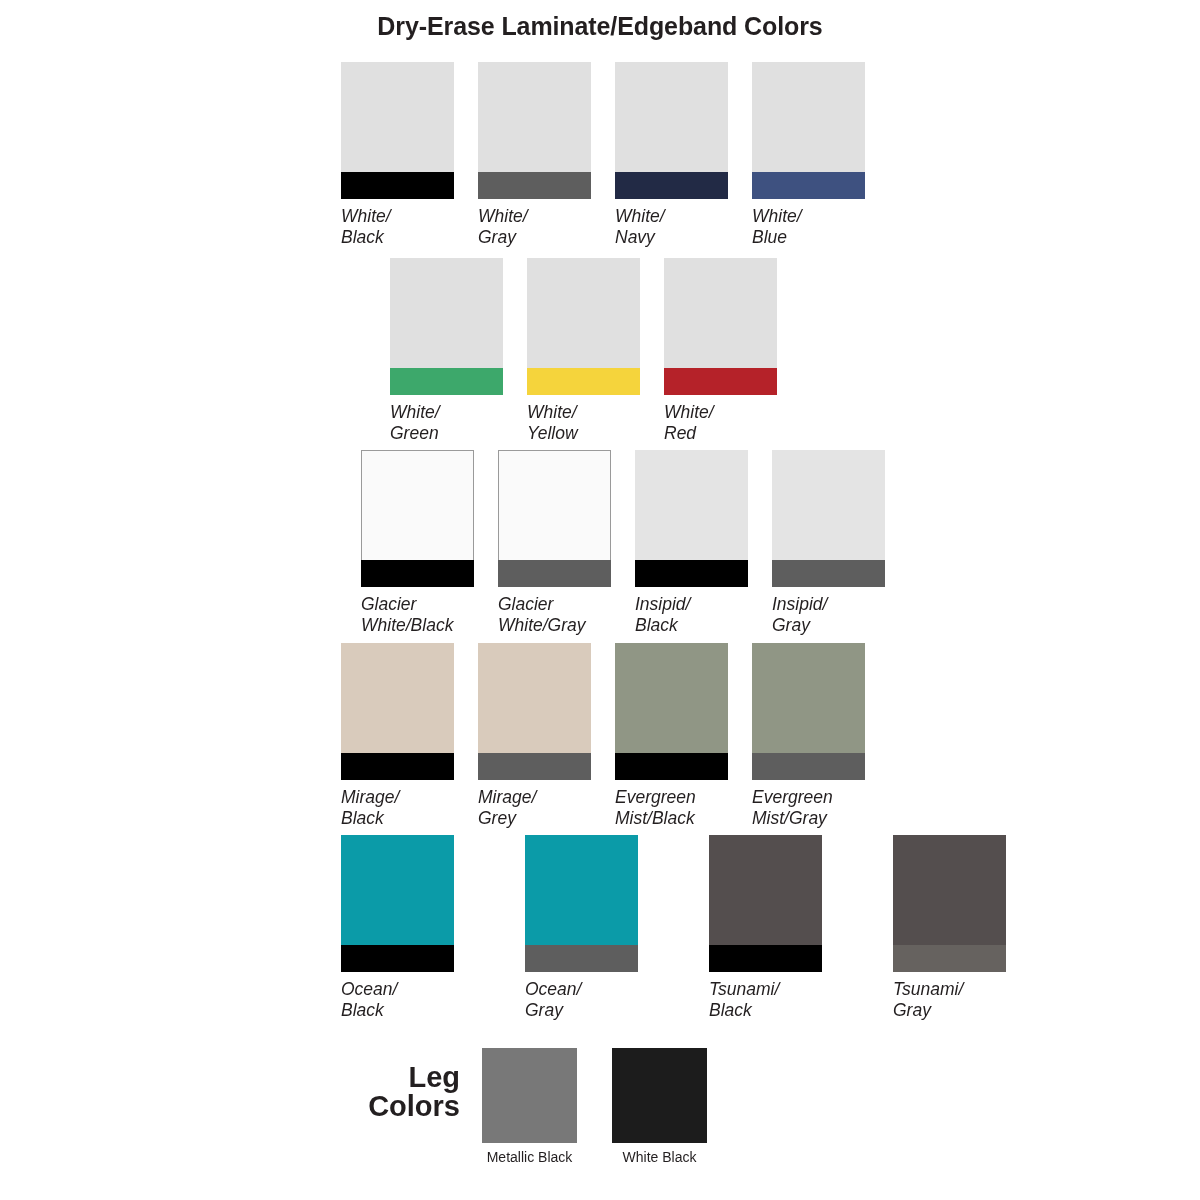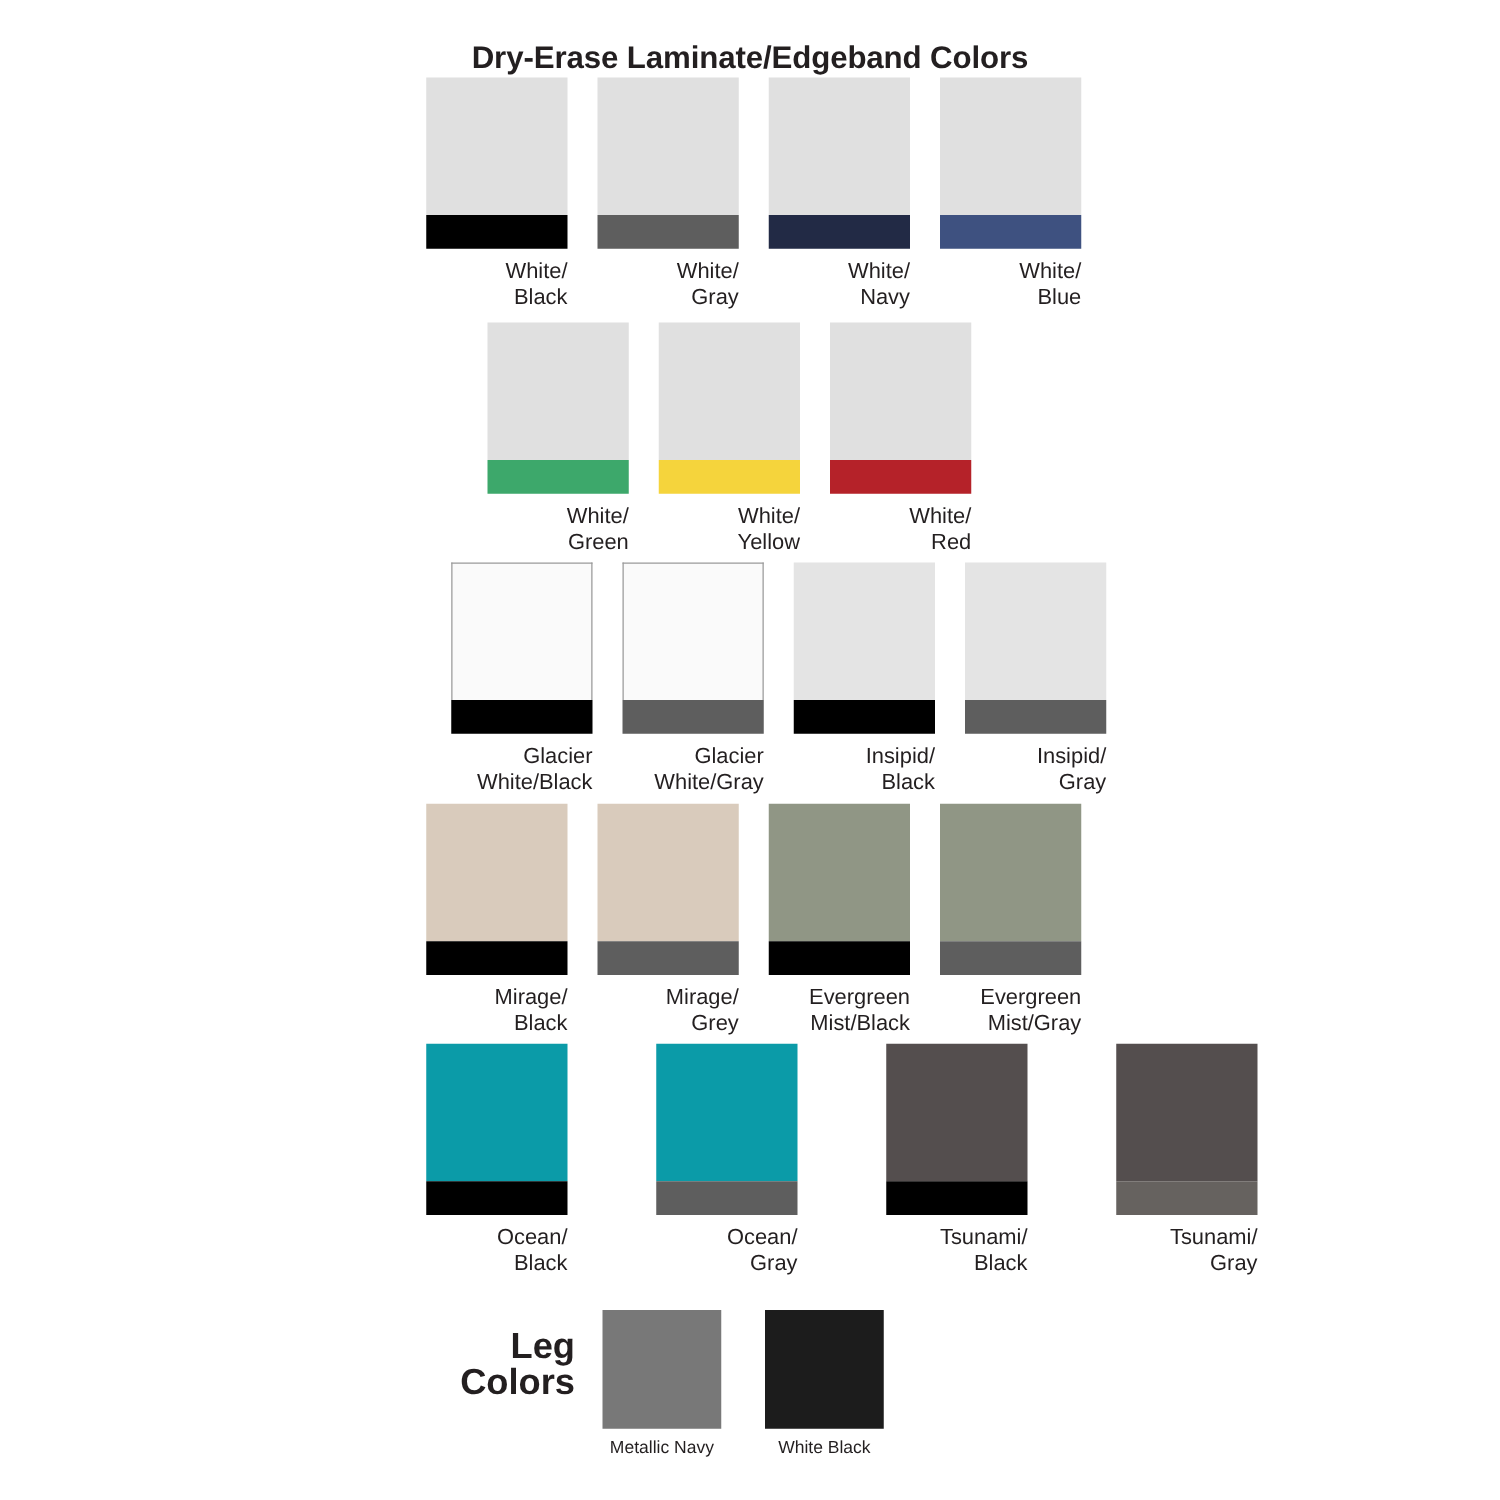--- a/index.html
+++ b/index.html
@@ -28,21 +28,20 @@
     position: absolute;
     top: 12px;
     left: 0;
     width: 1200px;
     text-align: center;
     font-size: 25px;
     font-weight: bold;
     letter-spacing: -0.1px;
     color: #231f20;
     white-space: nowrap;
-    margin-top: 20px;
   }
 
   
   .swatch-row {
     position: absolute;
     display: flex;
     flex-direction: row;
   }
 
   .swatch-cell {
@@ -69,25 +68,26 @@
     border: 1px solid #9a9a9a;
     border-bottom: none;
   }
   .chip-band {
     height: 27px;
     flex: 0 0 27px;
   }
 
   .swatch-label {
     margin-top: 7px;
-    text-align: right;
+    text-align: left;
     font-size: 17.5px;
     line-height: 21px;
     color: #231f20;
     white-space: pre-line;
+    font-style: italic;
   }
 
   
   .leg-section {
     position: absolute;
     left: 355px;
     top: 1048px;
     width: 500px;
     height: 140px;
   }
@@ -302,21 +302,21 @@
         </div>
       </div>
     </div>
 
   <div class="leg-section">
     <div class="leg-heading">Leg
 Colors</div>
     <div class="leg-items" id="leg-items">
         <div class="leg-cell">
           <div class="leg-chip" style="background: rgb(120, 120, 120);"></div>
-          <div class="leg-label">Metallic Navy</div>
+          <div class="leg-label">Metallic Black</div>
         </div>
         <div class="leg-cell">
           <div class="leg-chip" style="background: rgb(28, 28, 28);"></div>
           <div class="leg-label">White Black</div>
         </div>
       </div>
   </div>
 
 </div>
 

